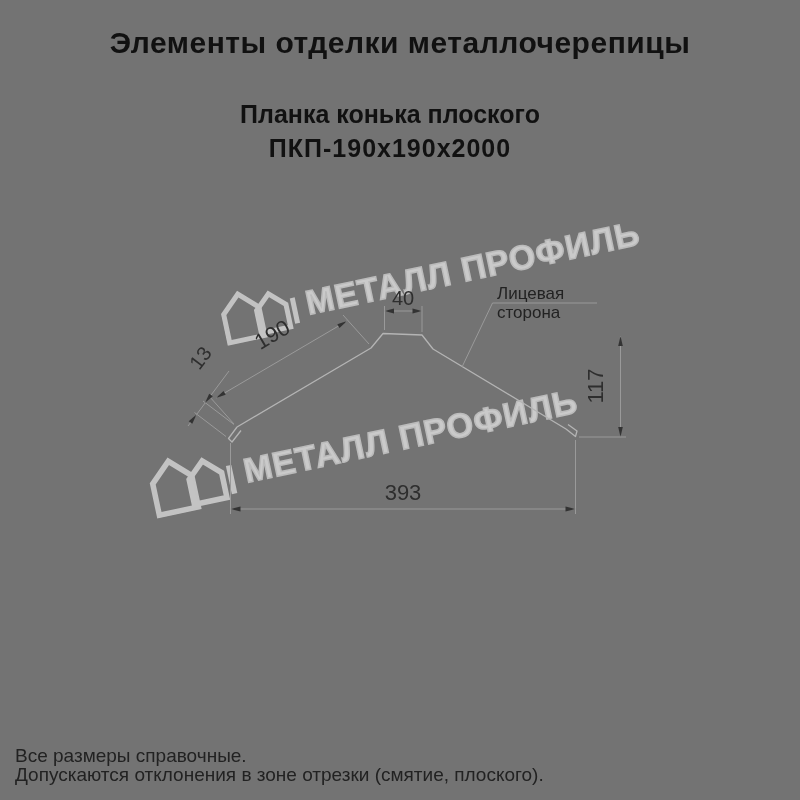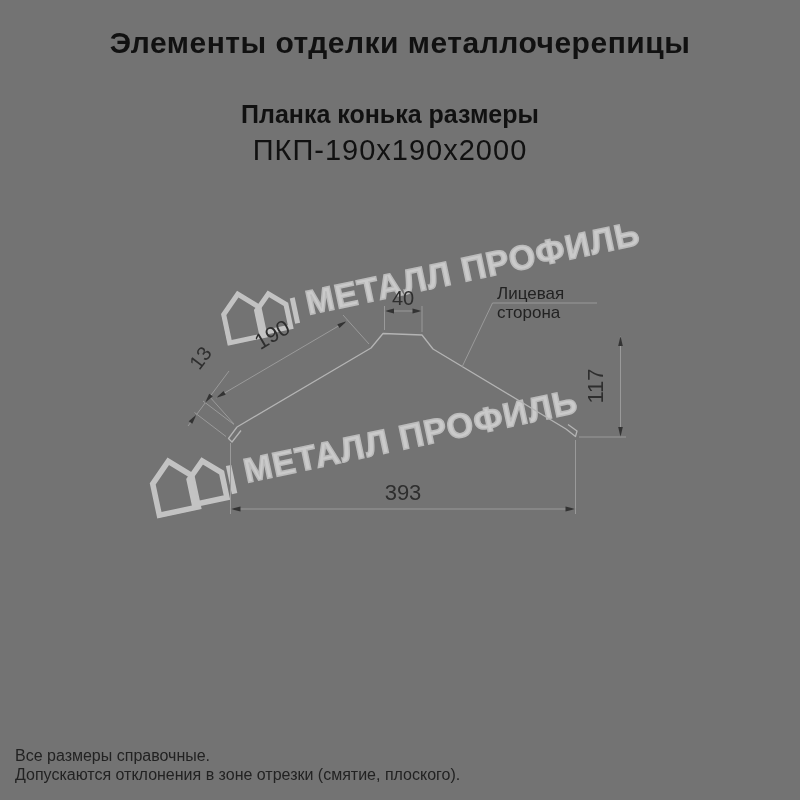--- a/index.html
+++ b/index.html
@@ -10,47 +10,47 @@
   .title{
     position:absolute;top:26px;left:0;width:800px;text-align:center;
     font-size:30px;font-weight:bold;color:#111;letter-spacing:0.5px;
   }
   .subtitle1{
     position:absolute;top:100px;left:0;width:780px;text-align:center;
     font-size:25px;font-weight:bold;color:#111;
   }
   .subtitle2{
     position:absolute;top:134px;left:0;width:780px;text-align:center;
-    font-size:29px;font-weight:normal;color:#111;letter-spacing:1px;
+    font-size:25px;font-weight:bold;color:#111;letter-spacing:1px;
   }
   .watermark{
     position:absolute;display:flex;align-items:center;gap:8px;
     transform-origin:left center;opacity:0.85;z-index:1;pointer-events:none;
   }
   .wm-text{
     font-size:34px;font-weight:bold;letter-spacing:1px;white-space:nowrap;
     color:#dadada;-webkit-text-stroke:1.5px #c8c8c8;
   }
   #wm1{left:222px;top:291px;transform:rotate(-12deg);}
   #wm2{left:150px;top:458px;transform:rotate(-12deg);}
   #drawing{position:absolute;left:0;top:0;z-index:2;}
   .dim-text{font-size:22px;fill:#2e2e2e;}
   .dim-text-sm{font-size:20px;fill:#2e2e2e;}
   .face-text{font-size:17px;fill:#222;}
   .footer{
-    position:absolute;left:15px;top:746px;color:#222;font-size:16px;line-height:19px;
+    position:absolute;left:15px;top:746px;color:#222;font-size:19px;line-height:19px;
   }
 </style>
 </head>
 <body>
 
 <div id="page">
 
   <div class="title">Элементы отделки металлочерепицы</div>
-  <div class="subtitle1">Планка конька размеры</div>
+  <div class="subtitle1">Планка конька плоского</div>
   <div class="subtitle2">ПКП-190х190х2000</div>
 
   <div class="watermark" id="wm1">
     <span>
       <svg width="78" height="56" viewBox="0 0 78 56" fill="none">
         <polygon points="3,53 3,24 21,7 39,24 39,53" stroke="#d0d0d0" stroke-width="5"></polygon>
         <polygon points="36,50 36,27 51,13 66,27 66,50" stroke="#d2d2d2" stroke-width="5"></polygon>
         <rect x="71" y="22" width="5" height="26" fill="#d2d2d2"></rect>
       </svg>
     </span>

